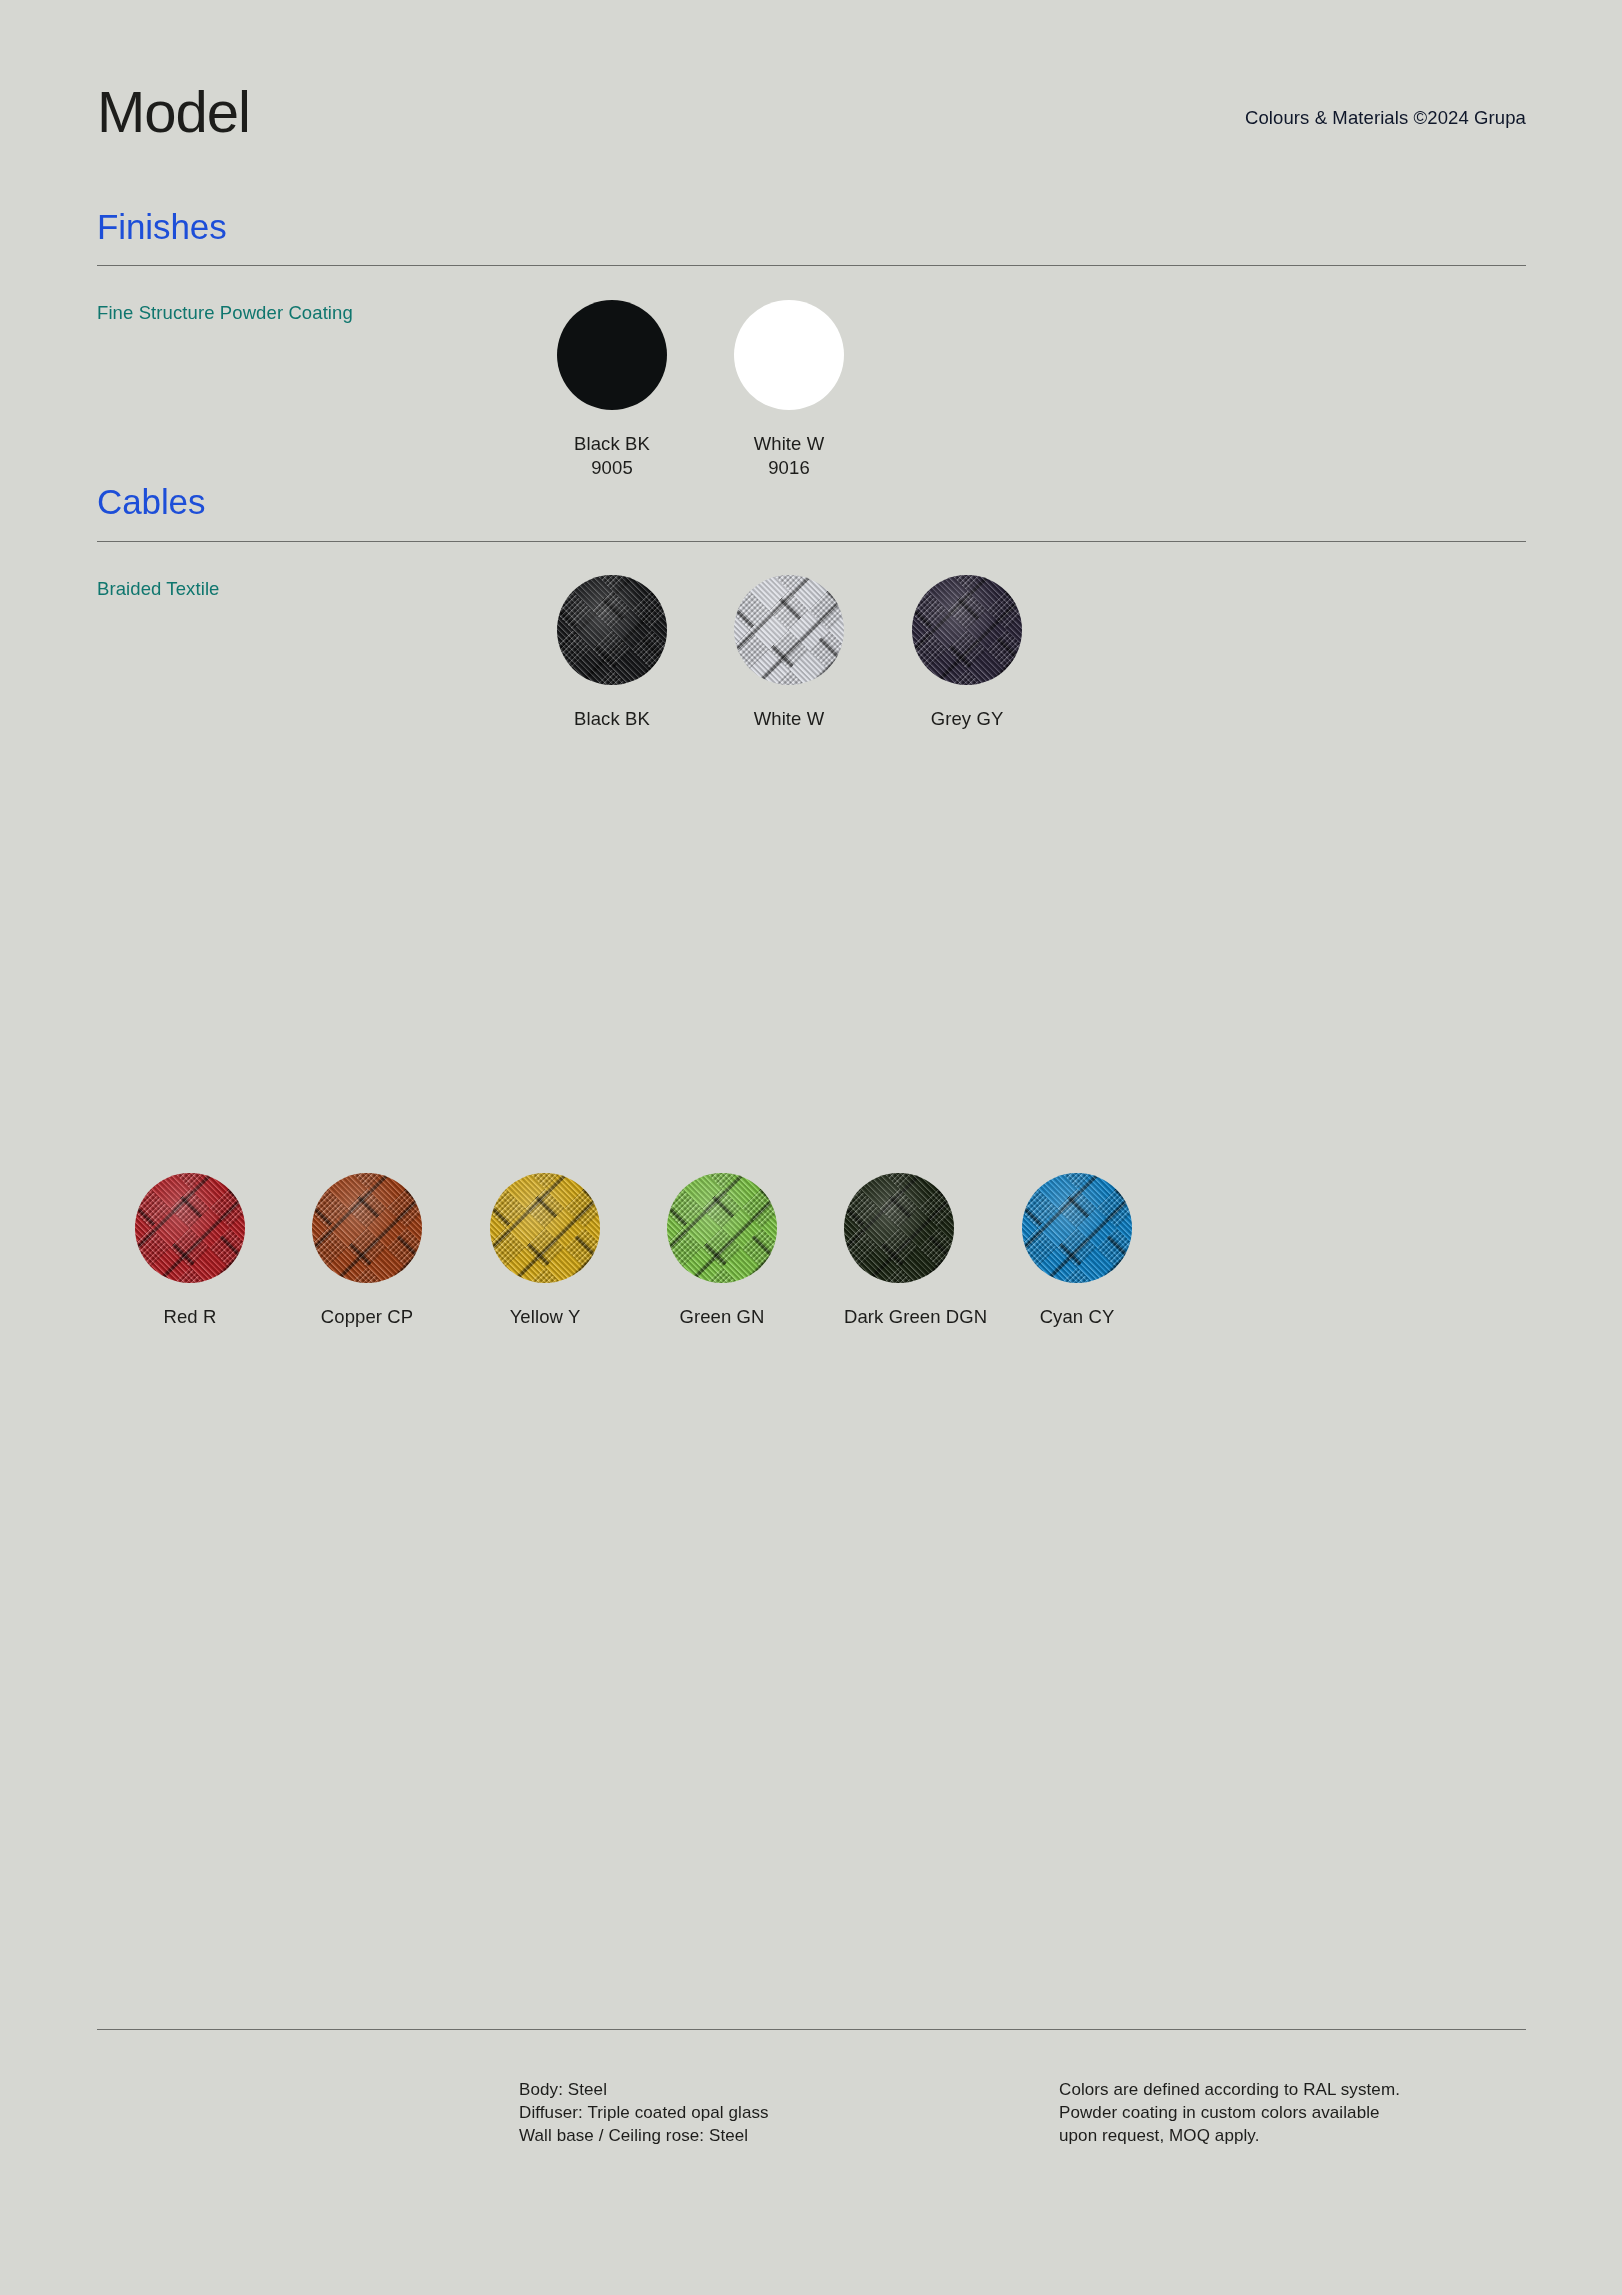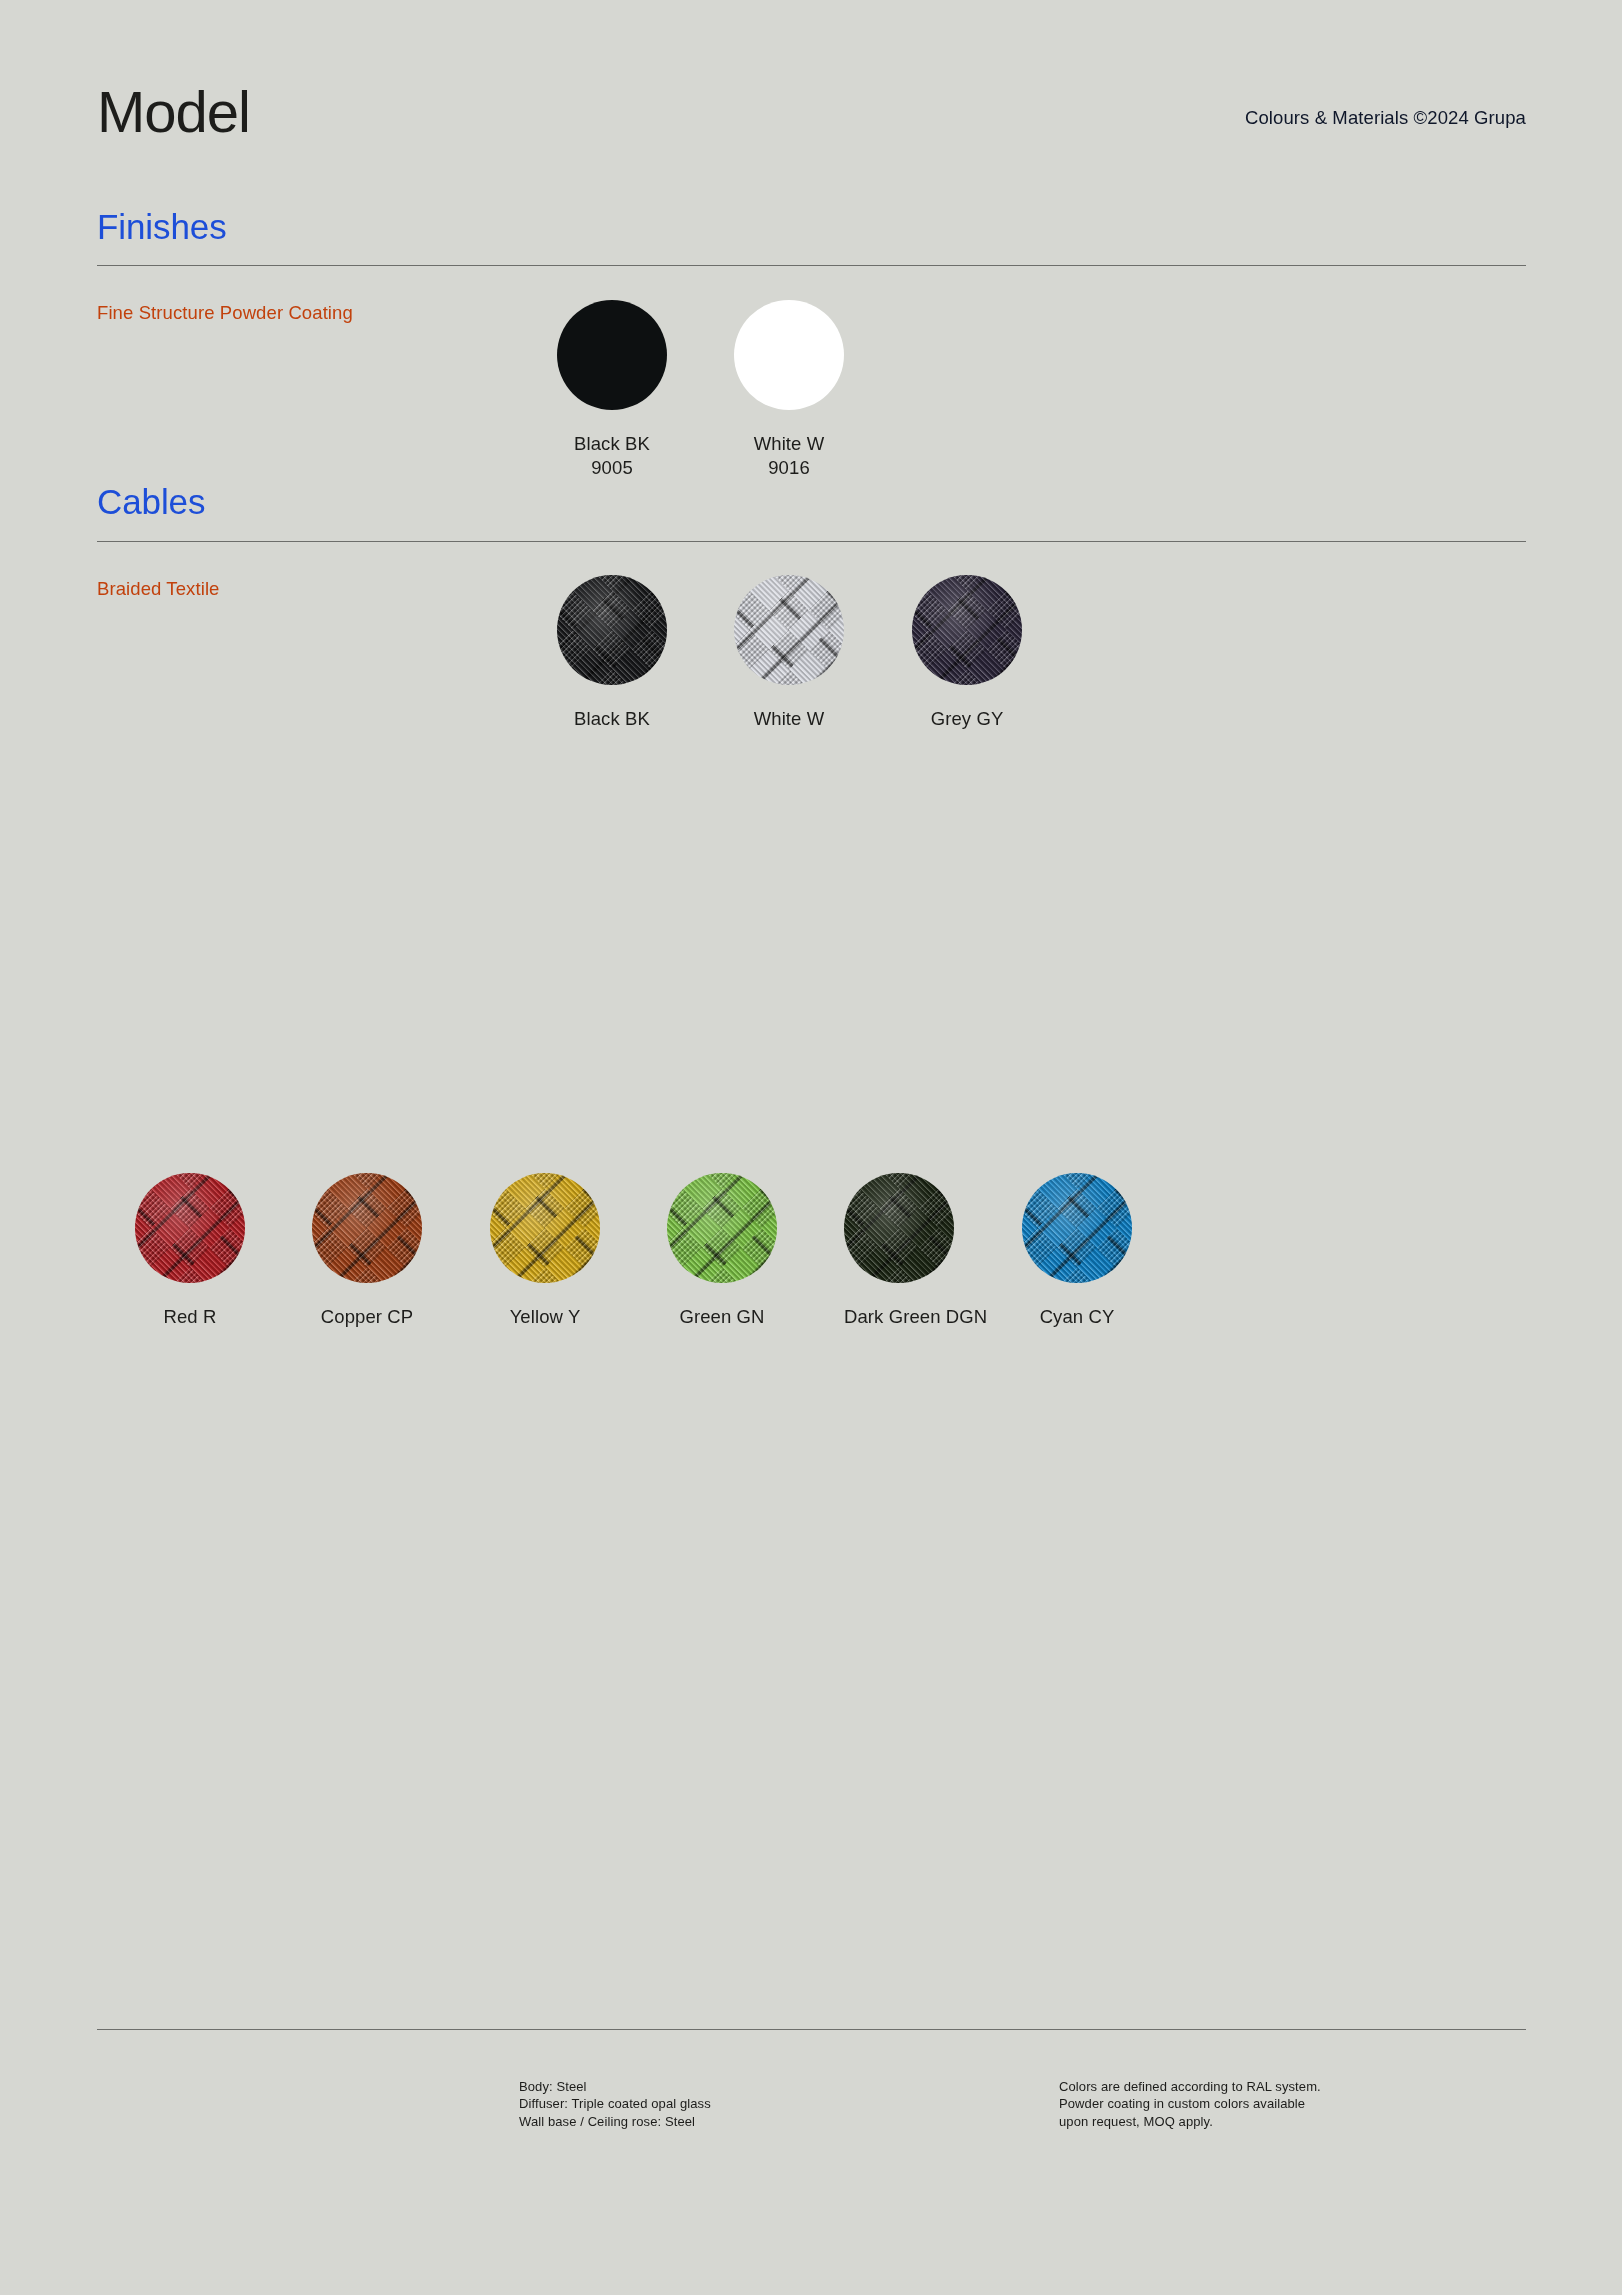--- a/index.html
+++ b/index.html
@@ -73,21 +73,21 @@
     position: relative;
     display: flex;
     align-items: flex-start;
   }
   .row-label {
     width: 422px;
     flex: 0 0 422px;
     font-size: 18.5px;
     font-weight: 400;
     letter-spacing: 0.1px;
-    color: #c2410c;
+    color: #0f766e;
     padding-top: 2.6px;
   }
 
   .swatch-grid {
     position: relative;
     flex: 1 1 auto;
   }
   .swatch-line {
     position: relative;
     height: 100%;
@@ -205,21 +205,21 @@
     width: 100%;
   }
   .footer-cols {
     position: relative;
     margin-top: 48px;
     height: 78px;
   }
   .footer-col {
     position: absolute;
     top: 0;
-    font-size: 13px;
+    font-size: 17px;
     font-weight: 400;
     line-height: 1.37;
     letter-spacing: 0.1px;
     color: #1d1d1b;
   }
   .footer-col.left  { left: 422px; }
   .footer-col.right { left: 962px; }
   .footer-col div { white-space: nowrap; }
 </style>
 </head>

